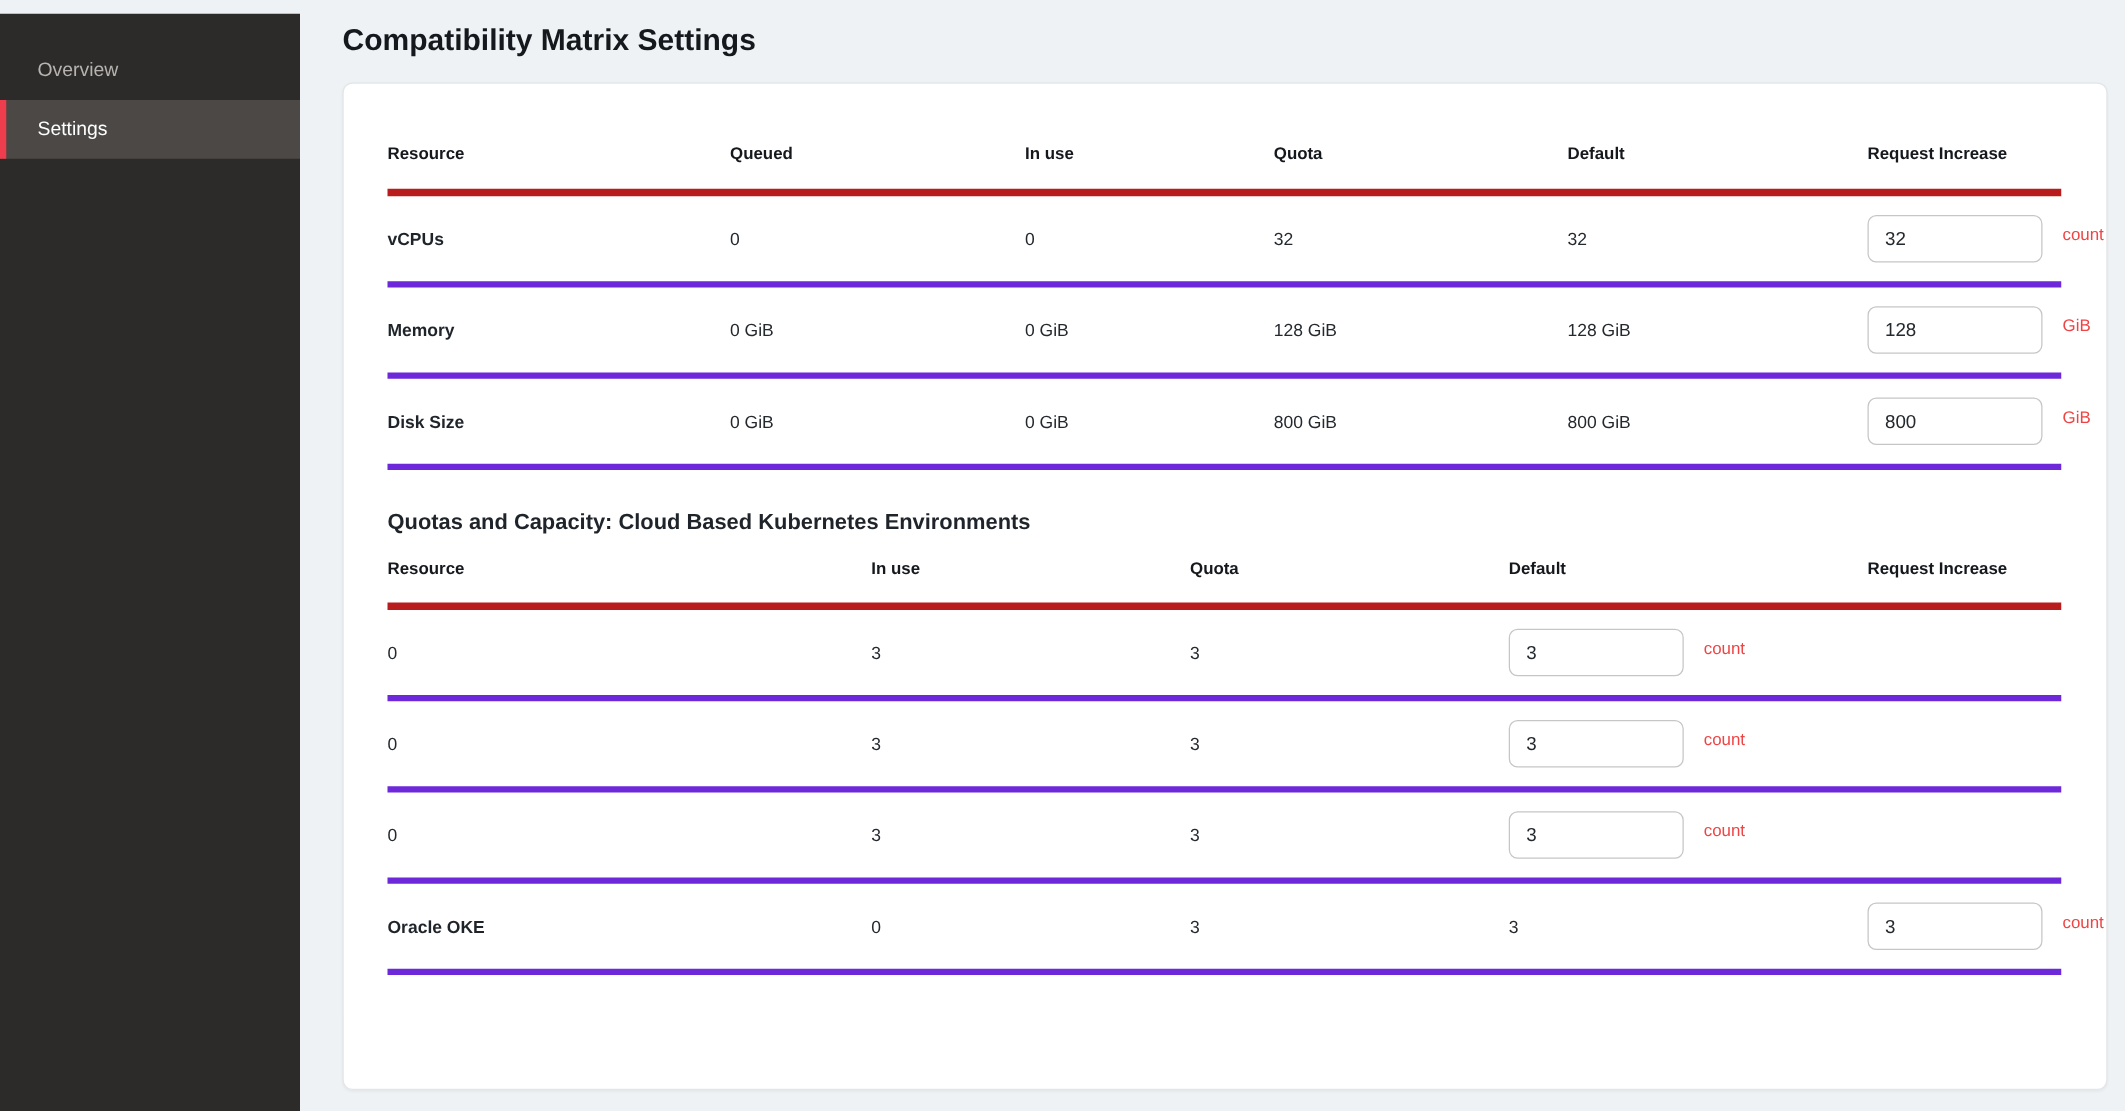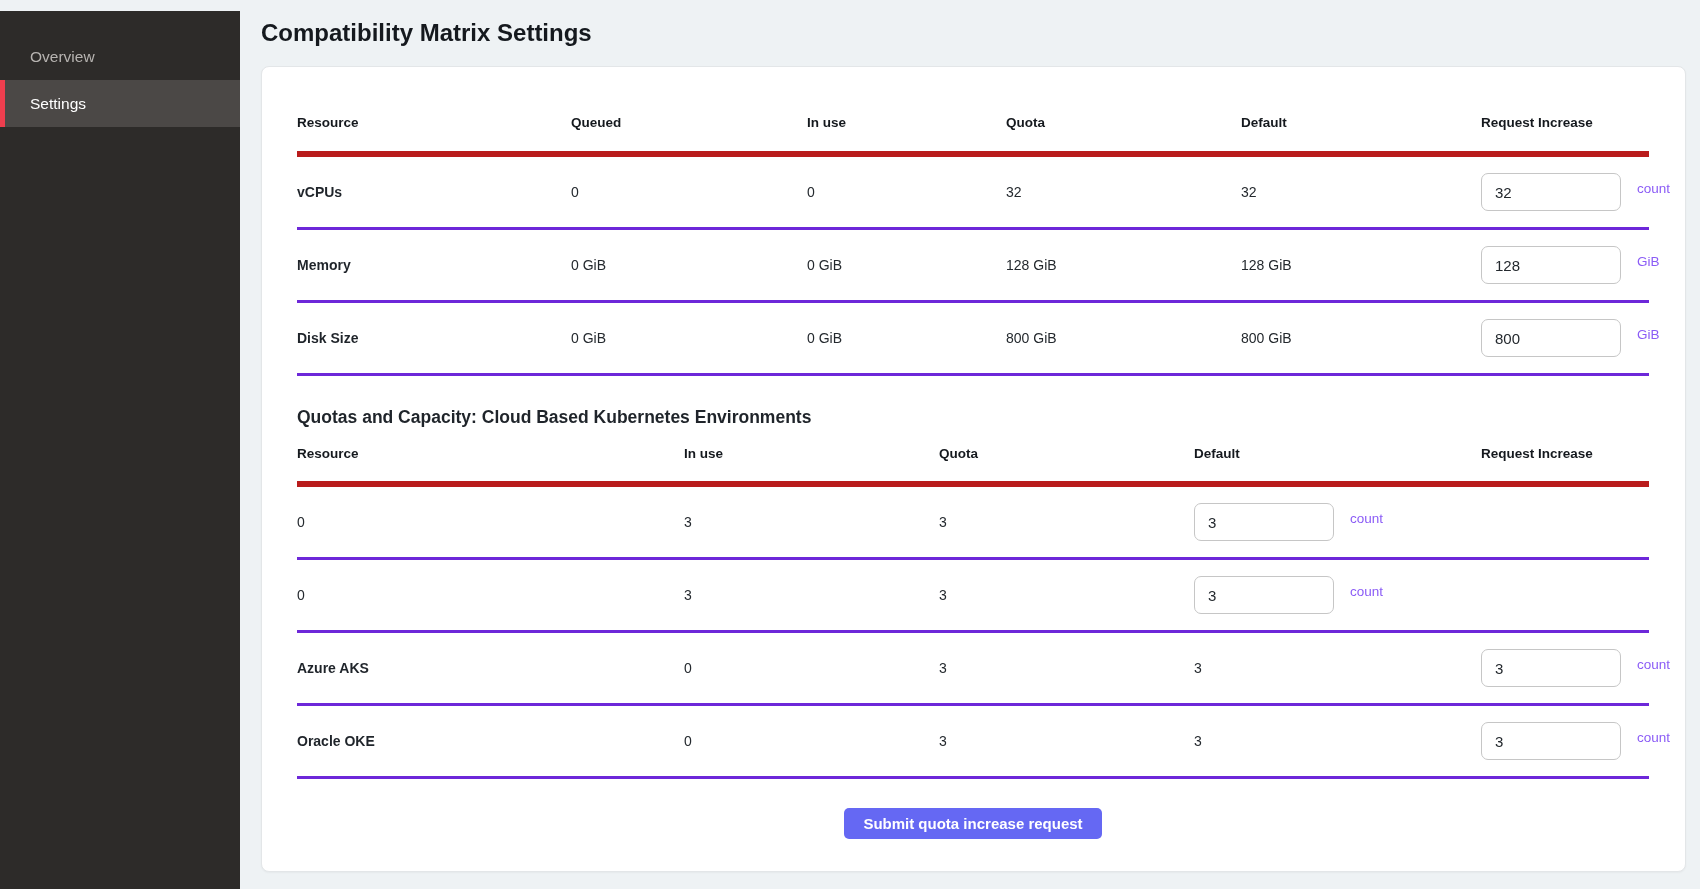--- a/index.html
+++ b/index.html
@@ -34,21 +34,21 @@
   }
   .active-indicator {
     position: absolute; left: 0; top: 0; bottom: 0;
     width: 5px;
     background: #ee3e4e;
   }
 
   
   .main {
     margin-left: 240px;
-    padding: 18px 14px 0 21px;
+    padding: 18px 14px 0 34px;
   }
   .page-title {
     font-size: 24px;
     font-weight: 700;
     color: #15191e;
     margin: 0 0 18px 0;
     line-height: 30px;
   }
   .card {
     background: #ffffff;
@@ -84,41 +84,41 @@
   .thead.cloud { padding: 14px 0 18px; }
   .th {
     font-size: 13.5px;
     font-weight: 700;
     color: #15191e;
     line-height: 18px;
   }
 
   .row {
     height: 73px;
-    border-bottom: 3px solid #6d28d9;
+    border-bottom: 5px solid #6d28d9;
     align-items: center;
   }
   .cell { font-size: 14px; color: #24292e; }
   .cell.resource { font-weight: 600; color: #1f242a; }
 
   .input-cell { display: flex; align-items: center; white-space: nowrap; }
   .qty-input {
     width: 140px; height: 38px;
     border: 1px solid #c6c6c6;
     border-radius: 7px;
     font-family: "Liberation Sans", sans-serif;
     font-size: 15px;
     color: #24292e;
     padding: 0 10px 0 13px;
     outline: none;
     background: #ffffff;
   }
   .unit {
     font-size: 13.5px;
-    color: #8b5cf6;
+    color: #ef4444;
     margin-left: 16px;
     transform: translateY(-4px);
   }
 
   .footer { text-align: center; }
   .submit-btn {
     margin-top: 29px;
     background: #6568f3;
     color: #ffffff;
     border: none;
@@ -221,39 +221,35 @@
       <div class="cell">0</div>
       <div class="cell">3</div>
       <div class="cell">3</div>
       <div class="cell input-cell">
         <input class="qty-input" type="text" value="3" style="">
         <span class="unit">count</span>
       </div>
     </div>
 
     <div class="row grid-cloud">
-      <div class="cell resource">Azure AKS</div>
       <div class="cell">0</div>
       <div class="cell">3</div>
       <div class="cell">3</div>
       <div class="cell input-cell">
         <input class="qty-input" type="text" value="3" style="">
         <span class="unit">count</span>
       </div>
     </div>
 
     <div class="row grid-cloud">
       <div class="cell resource">Oracle OKE</div>
       <div class="cell">0</div>
       <div class="cell">3</div>
       <div class="cell">3</div>
       <div class="cell input-cell">
         <input class="qty-input" type="text" value="3" style="">
         <span class="unit">count</span>
       </div>
     </div>
 
-    <div class="footer">
-      <button class="submit-btn">Submit quota increase request</button>
-    </div>
 
   </div>
 </div>
 
 </body></html>

